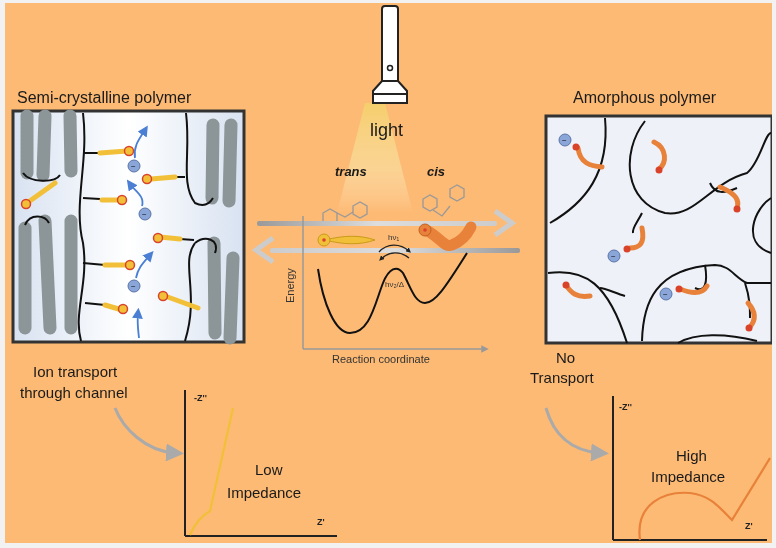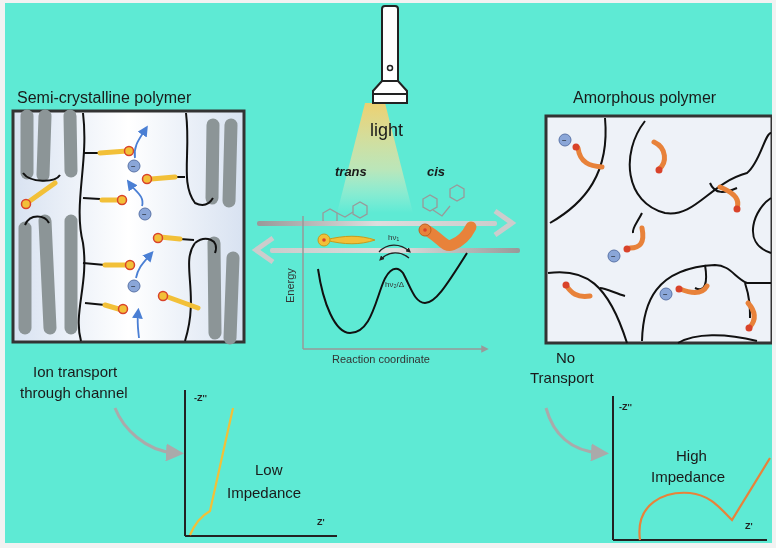--- a/index.html
+++ b/index.html
@@ -1,17 +1,17 @@
 <!DOCTYPE html>
 <html><head>
 <meta charset="utf-8">
 <style>
   html,body{margin:0;padding:0;}
   body{width:776px;height:548px;background:#f2f2f2;overflow:hidden;position:relative;font-family:"Liberation Sans",sans-serif;}
-  #canvas{position:absolute;left:5px;top:3px;width:767px;height:540px;background:#5eead4;}
+  #canvas{position:absolute;left:5px;top:3px;width:767px;height:540px;background:#fdba74;}
   svg{position:absolute;left:0;top:0;}
   .lbl{font-family:"Liberation Sans",sans-serif;fill:#1a1a1a;}
 </style>
 </head>
 <body>
 
 <div id="canvas">
 <svg width="767" height="540" viewBox="0 0 767 540">
   <defs>
     <linearGradient id="beam" x1="0" y1="0" x2="0" y2="1">

